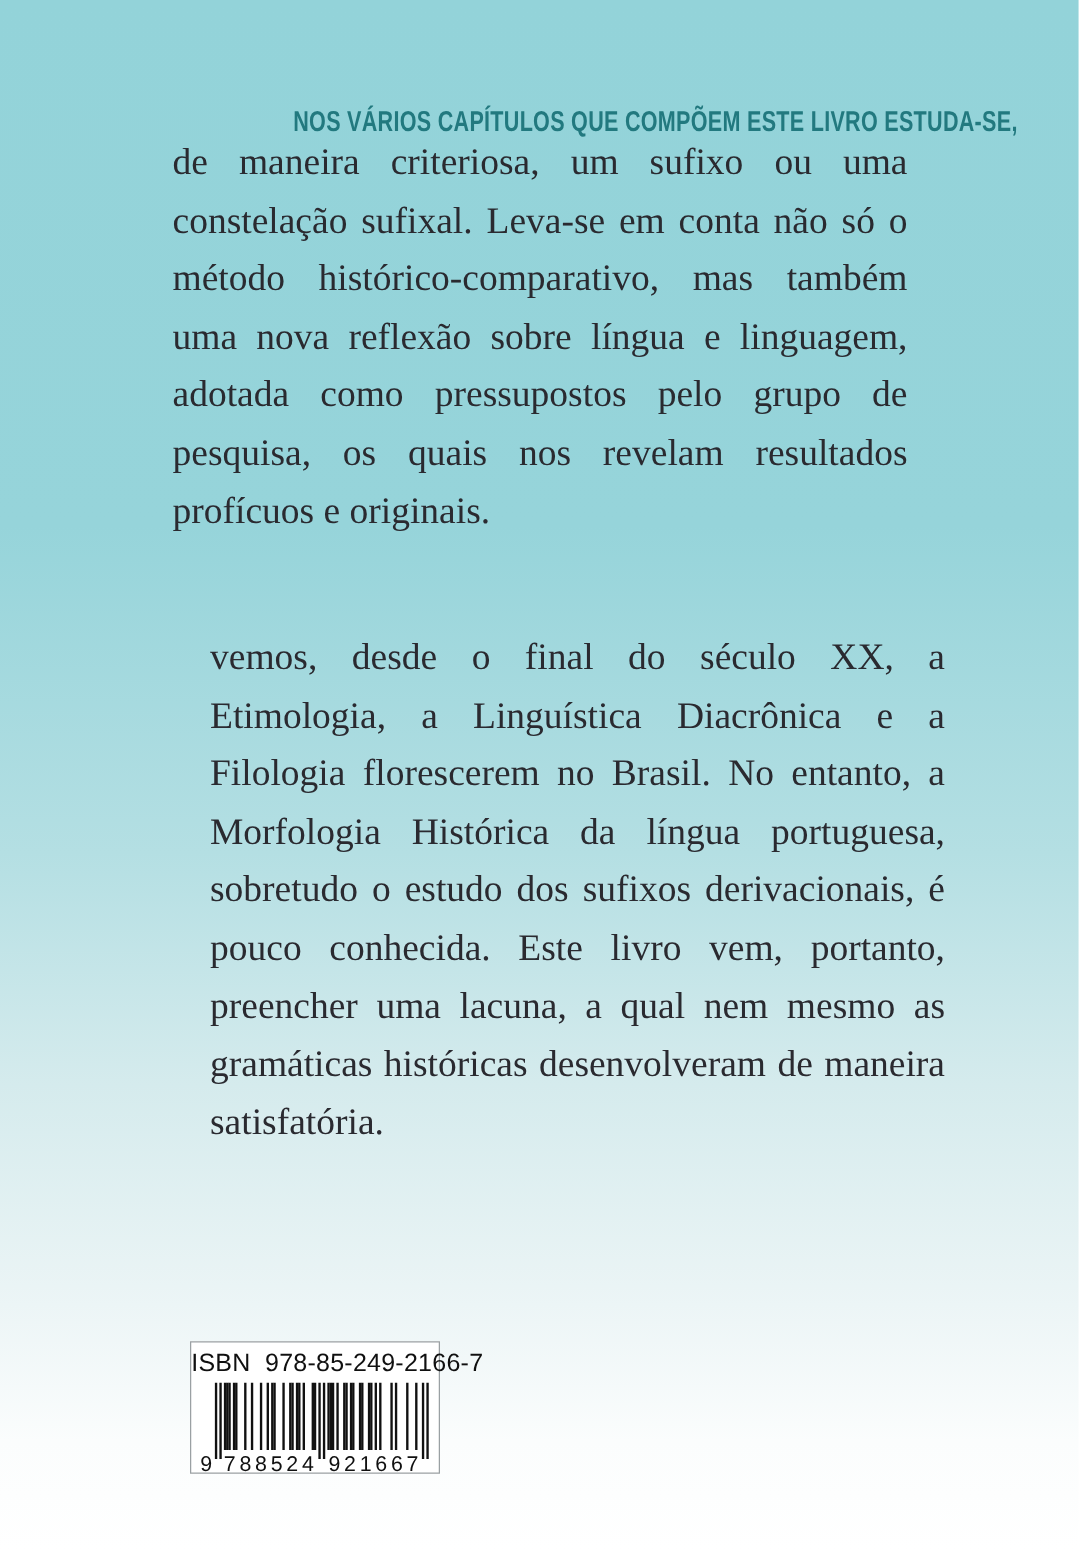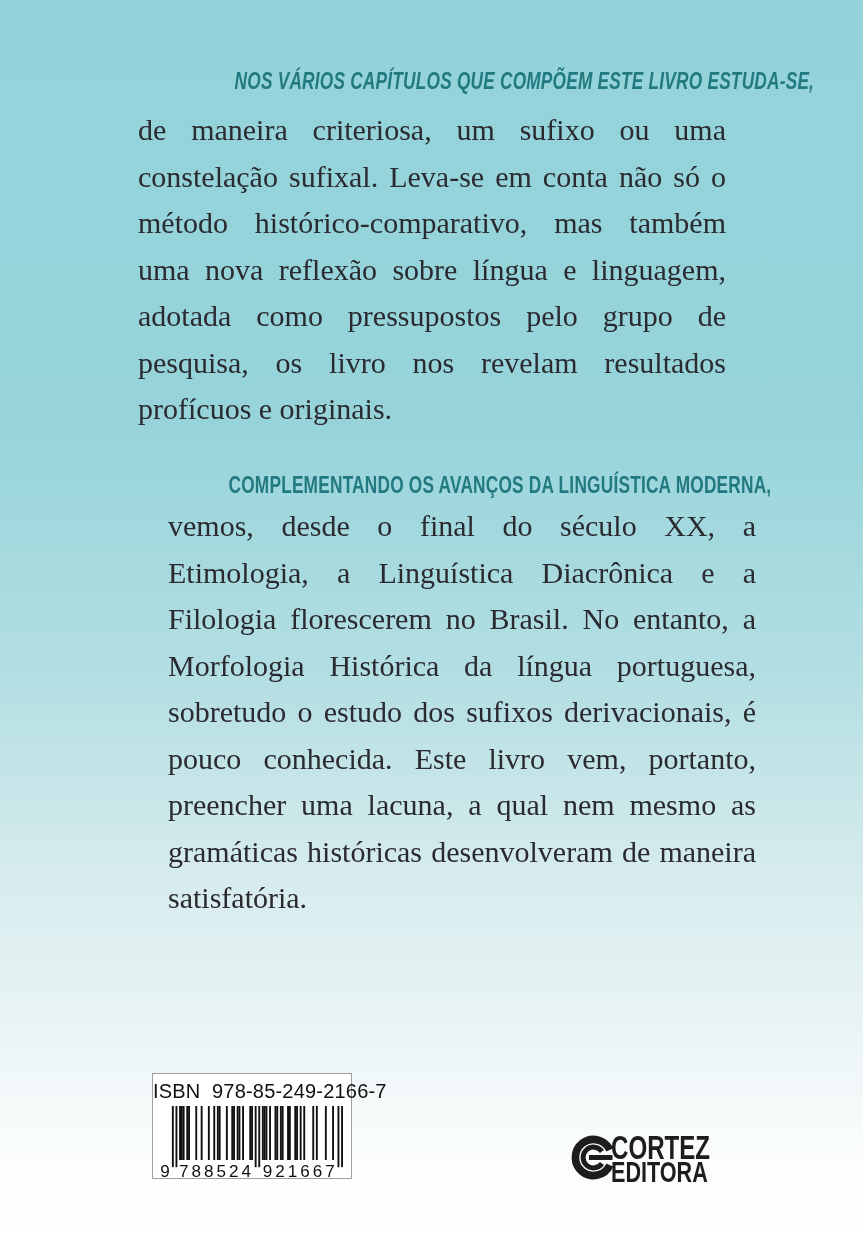--- a/index.html
+++ b/index.html
@@ -21,21 +21,21 @@
     text-align:center; white-space:nowrap;
     color:#22797f;
   }
   .lead > span {
     display:inline-block;
     font-family:"Liberation Sans", sans-serif;
     font-weight:bold; font-size:23px; line-height:26px;
     letter-spacing:0.3px;
     transform:scaleX(0.75); transform-origin:50% 50%;
   }
-  .lead-1 { top:68px;font-style:italic; }
+  .lead-1 { top:84px; }
   .lead-2 { top:472px; }
   .body-text {
     position:absolute; left:138px; width:588px;
     font-family:"Liberation Serif", serif;
     font-size:30px; line-height:46.5px;
     color:#2a2a30;
     text-align:justify;
     margin:0;
   }
   .body-1 { top:107px; }
@@ -79,25 +79,22 @@
   }
 </style>
 </head>
 <body>
 
 <div class="cover">
 
   <div class="lead lead-1">
     <span>NOS VÁRIOS CAPÍTULOS QUE COMPÕEM ESTE LIVRO ESTUDA-SE,</span>
   </div>
-  <p class="body-text body-1">de maneira criteriosa, um sufixo ou uma constelação sufixal. Leva-se em conta não só o método histórico-comparativo, mas também uma nova reflexão sobre língua e linguagem, adotada como pressupostos pelo grupo de pesquisa, os livro nos revelam resultados profícuos e originais.</p>
+  <p class="body-text body-1">de maneira criteriosa, um sufixo ou uma constelação sufixal. Leva-se em conta não só o método histórico-comparativo, mas também uma nova reflexão sobre língua e linguagem, adotada como pressupostos pelo grupo de pesquisa, os quais nos revelam resultados profícuos e originais.</p>
 
-  <div class="lead lead-2">
-    <span>COMPLEMENTANDO OS AVANÇOS DA LINGUÍSTICA MODERNA,</span>
-  </div>
   <p class="body-text body-2">vemos, desde o final do século XX, a Etimologia, a Linguística Diacrônica e a Filologia florescerem no Brasil. No entanto, a Morfologia Histórica da língua portuguesa, sobretudo o estudo dos sufixos derivacionais, é pouco conhecida. Este livro vem, portanto, preencher uma lacuna, a qual nem mesmo as gramáticas históricas desenvolveram de maneira satisfatória.</p>
 
   <div class="barcode-box">
     <div class="isbn-label">ISBN  978-85-249-2166-7</div>
     <svg id="barcode-svg" class="barcode-svg" viewBox="0 0 103 40" xmlns="http://www.w3.org/2000/svg">
         <rect x="7" y="0" width="1.05" height="34" fill="#111"></rect>
         <rect x="9" y="0" width="1.05" height="34" fill="#111"></rect>
         <rect x="11" y="0" width="1.05" height="30" fill="#111"></rect>
         <rect x="12" y="0" width="1.05" height="30" fill="#111"></rect>
         <rect x="13" y="0" width="1.05" height="30" fill="#111"></rect>
@@ -138,25 +135,14 @@
         <rect x="92" y="0" width="1.05" height="30" fill="#111"></rect>
         <rect x="96" y="0" width="1.05" height="30" fill="#111"></rect>
         <rect x="99" y="0" width="1.05" height="34" fill="#111"></rect>
         <rect x="101" y="0" width="1.05" height="34" fill="#111"></rect>
         <text x="0.5" y="39.5" font-family="Liberation Sans, sans-serif" font-size="9.5" fill="#101010">9</text>
         <text x="11" y="39.5" textLength="40" lengthAdjust="spacing" font-family="Liberation Sans, sans-serif" font-size="9.5" fill="#101010">788524</text>
         <text x="57.5" y="39.5" textLength="40" lengthAdjust="spacing" font-family="Liberation Sans, sans-serif" font-size="9.5" fill="#101010">921667</text>
       </svg>
   </div>
 
-  <div class="logo">
-    <svg class="logo-mark" viewBox="0 0 52 52" xmlns="http://www.w3.org/2000/svg">
-      <path d="M 44.13 17.55 A 20 20 0 1 0 44.13 34.45" fill="none" stroke="#1d1d1f" stroke-width="8.5"></path>
-      <path d="M 35.4 19.4 A 11.5 11.5 0 1 0 35.4 32.6" fill="none" stroke="#1d1d1f" stroke-width="5.5"></path>
-      <rect x="21" y="23.25" width="26" height="5.5" fill="#1d1d1f"></rect>
-    </svg>
-    <div class="logo-text">
-      <div class="logo-line1">CORTEZ</div>
-      <div class="logo-line2">EDITORA</div>
-    </div>
-  </div>
 
 </div>
 
 </body></html>

